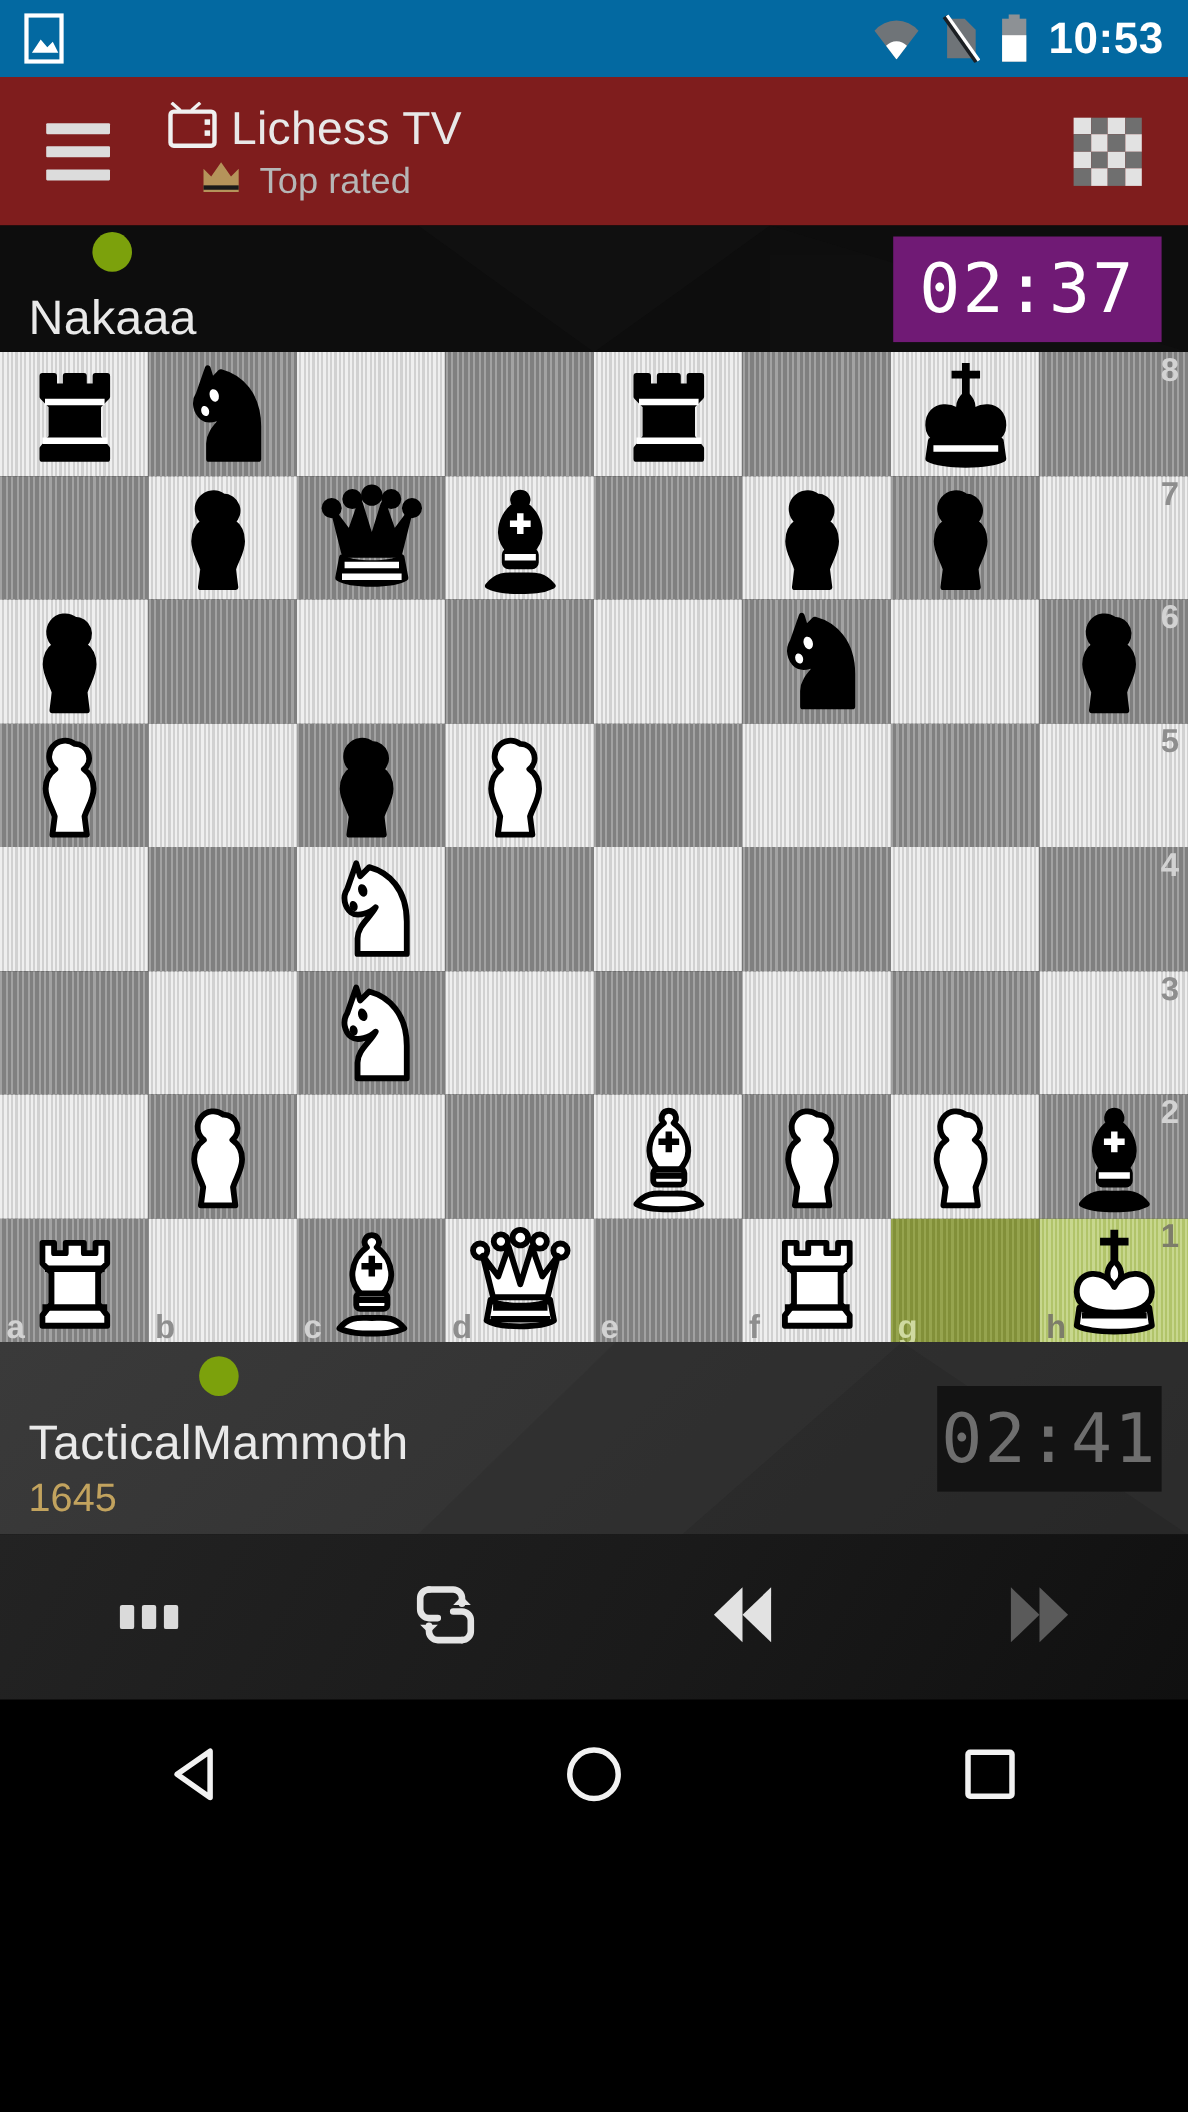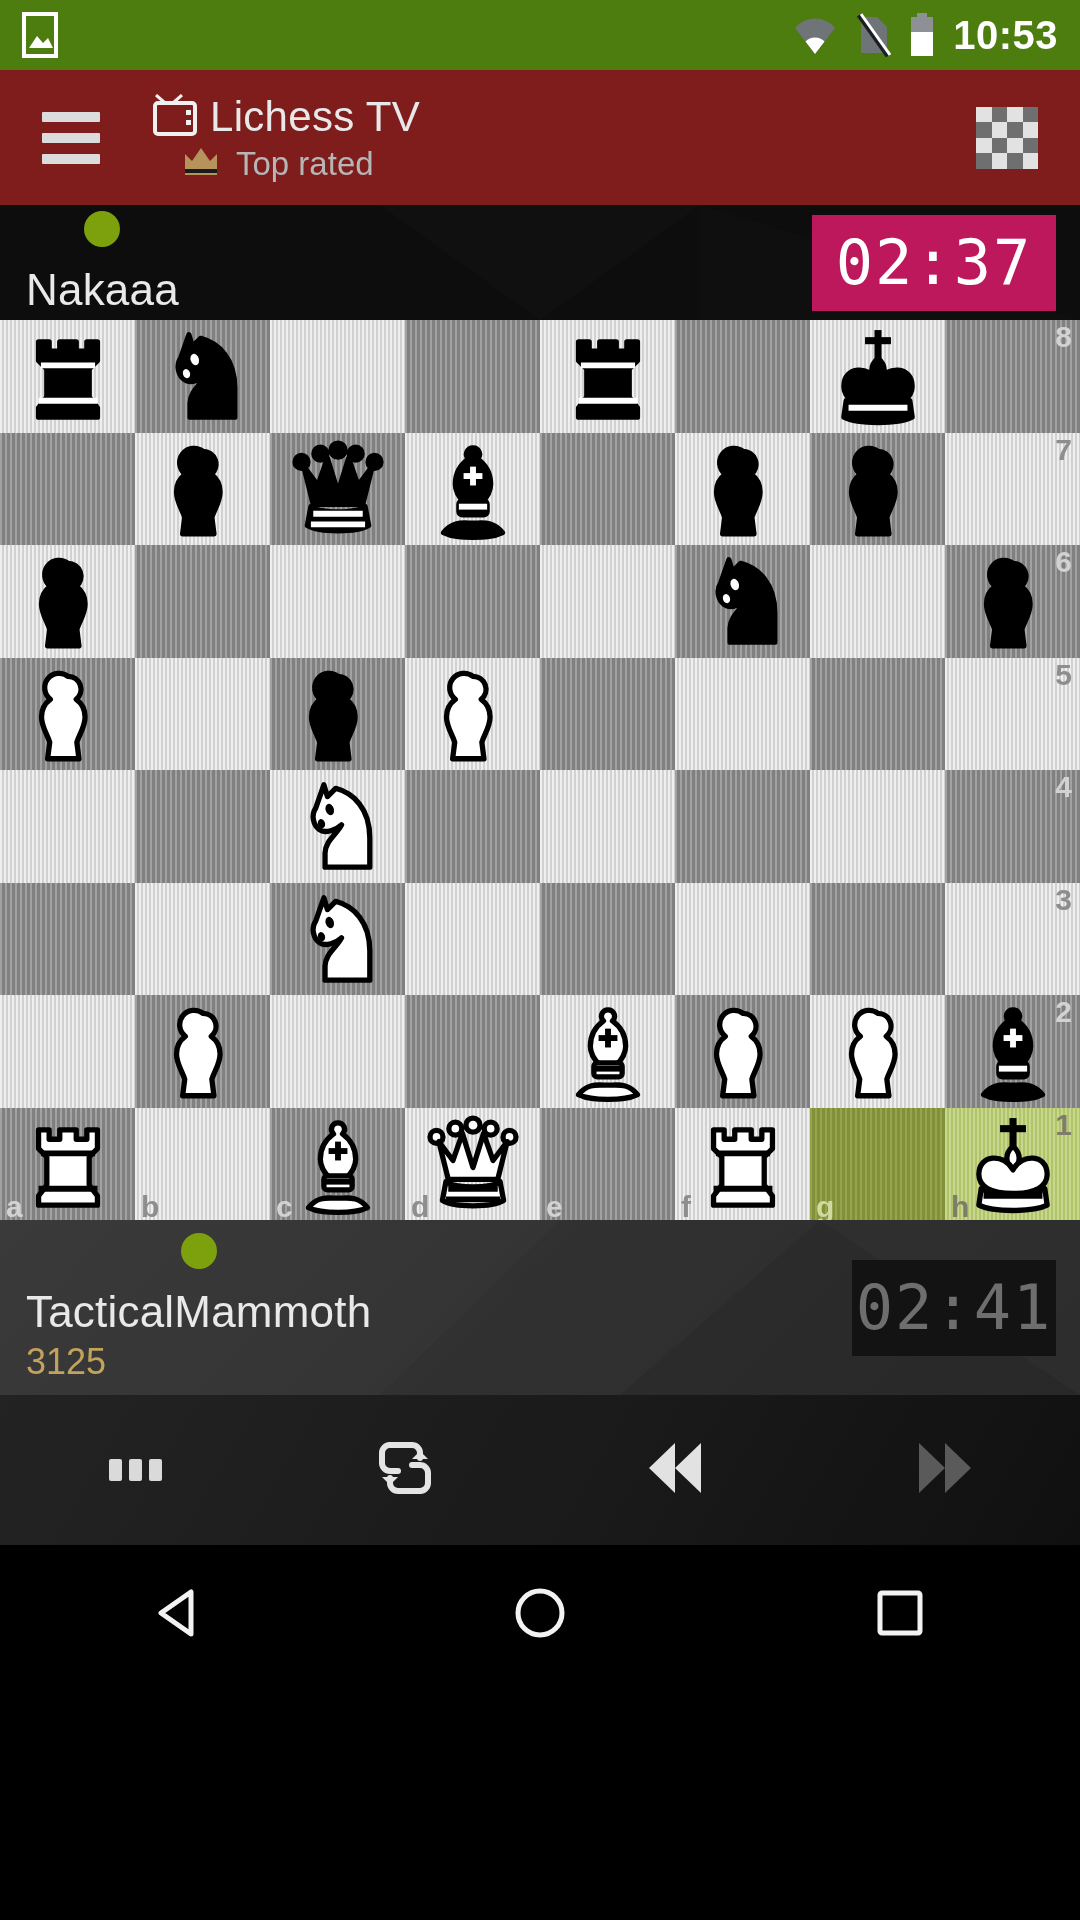--- a/index.html
+++ b/index.html
@@ -1,20 +1,20 @@
 <!DOCTYPE html>
 <html><head>
 <meta charset="utf-8">
 <style>
   * { margin:0; padding:0; box-sizing:border-box; }
   html,body { width:1080px; height:1920px; background:#000; overflow:hidden;
     font-family:"Liberation Sans", sans-serif; }
 
   
-  #statusbar { height:70px; background:#4d7c0f; display:flex; align-items:center;
+  #statusbar { height:70px; background:#0369a1; display:flex; align-items:center;
     padding:0 22px; color:#fff; }
   #statusbar .right { margin-left:auto; display:flex; align-items:center; gap:18px; }
   #sb-clock { font-size:40px; font-weight:600; letter-spacing:.5px; }
   .sb-ico { display:block; }
 
   
   #appbar { height:135px; background:#7f1d1d; position:relative;
     display:flex; align-items:center; }
   #hamburger { width:58px; margin-left:42px; display:flex; flex-direction:column;
     gap:11px; }
@@ -38,21 +38,21 @@
     background:linear-gradient(135deg,#3a3a3a 0%,#343434 45%,#2b2b2b 100%); }
   .pb-left { display:flex; flex-direction:column; justify-content:center; z-index:2; }
   .pb-name-row { display:flex; align-items:center; gap:18px;flex-direction:column; }
   .online-dot { width:36px; height:36px; border-radius:50%; background:#7ca10c;
     flex:0 0 auto; }
   .pb-name { color:#e9e9e9; font-size:44px; font-weight:400; letter-spacing:.2px; }
   .pb-meta { display:flex; align-items:center; gap:30px; margin-top:4px; }
   .pb-rating { color:#c2a35e; font-size:36px; }
   .pb-mat { display:flex; align-items:center; }
   .clock { position:absolute; right:24px; top:50%; transform:translateY(-50%);
-    background:#be185d; padding:4px 26px; display:flex; align-items:center;
+    background:#701a75; padding:4px 26px; display:flex; align-items:center;
     justify-content:center; font-family:"DejaVu Sans Mono", monospace;
     font-size:62px; letter-spacing:2px; }
   #clock-top { color:#ffffff; width:244px; height:96px; }
   #clock-bottom { color:#6e6e6e; background:#131313; width:204px; height:96px; }
   .pb-bgtri { position:absolute; inset:0; pointer-events:none; opacity:.55; }
 
   
   #board { position:relative; width:1080px; height:900px;
     display:grid; grid-template-columns:repeat(8,135px);
     grid-template-rows:repeat(8,112.5px); }
@@ -508,21 +508,21 @@
   <svg class="pb-bgtri" viewBox="0 0 1080 175" preserveAspectRatio="none">
     <polygon points="560,0 1080,0 1080,175 380,175" fill="#2f2f2f"></polygon>
     <polygon points="820,0 1080,175 620,175" fill="#272727"></polygon>
   </svg>
   <div class="pb-left">
     <div class="pb-name-row">
       <span class="online-dot"></span>
       <span class="pb-name">TacticalMammoth</span>
     </div>
     <div class="pb-meta">
-      <span class="pb-rating">3125</span>
+      <span class="pb-rating">1645</span>
     </div>
   </div>
   <div class="clock" id="clock-bottom">02:41</div>
 </div>
 
 <div id="actionbar">
   <div class="act">
     <span id="dots">
         <i></i>
         <i></i>

